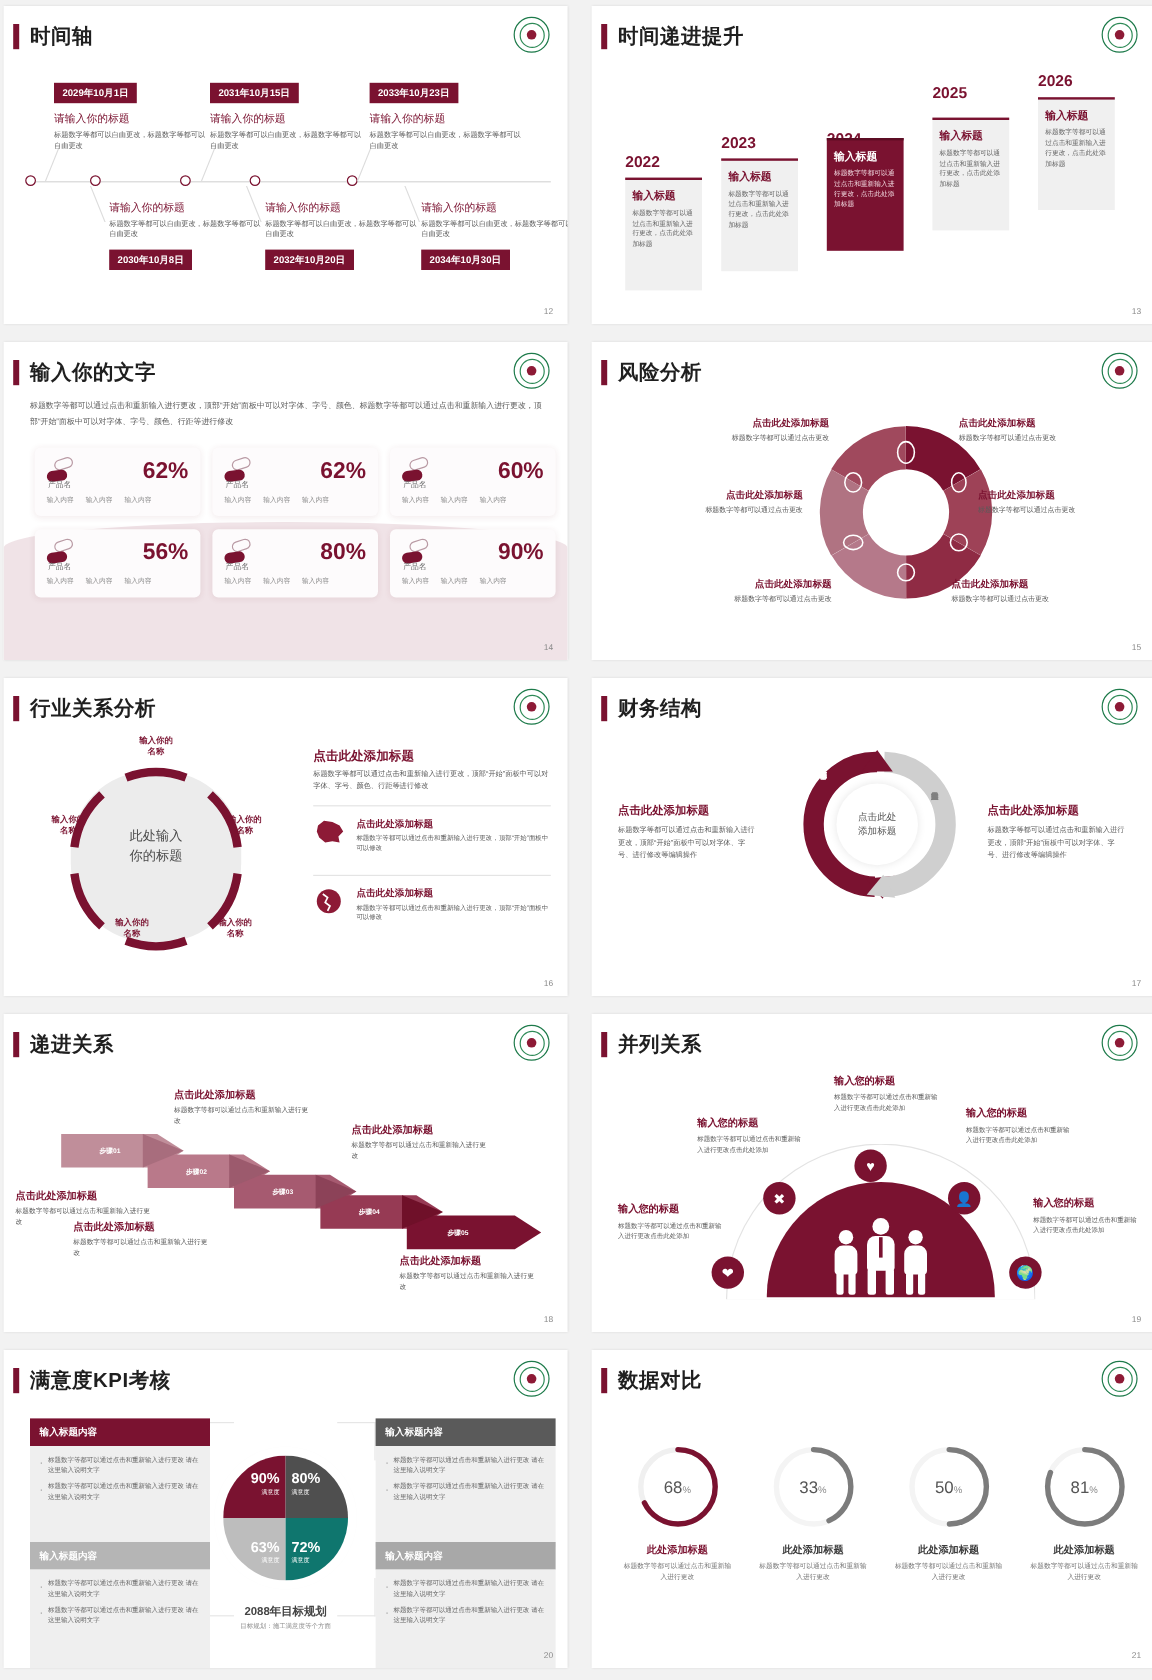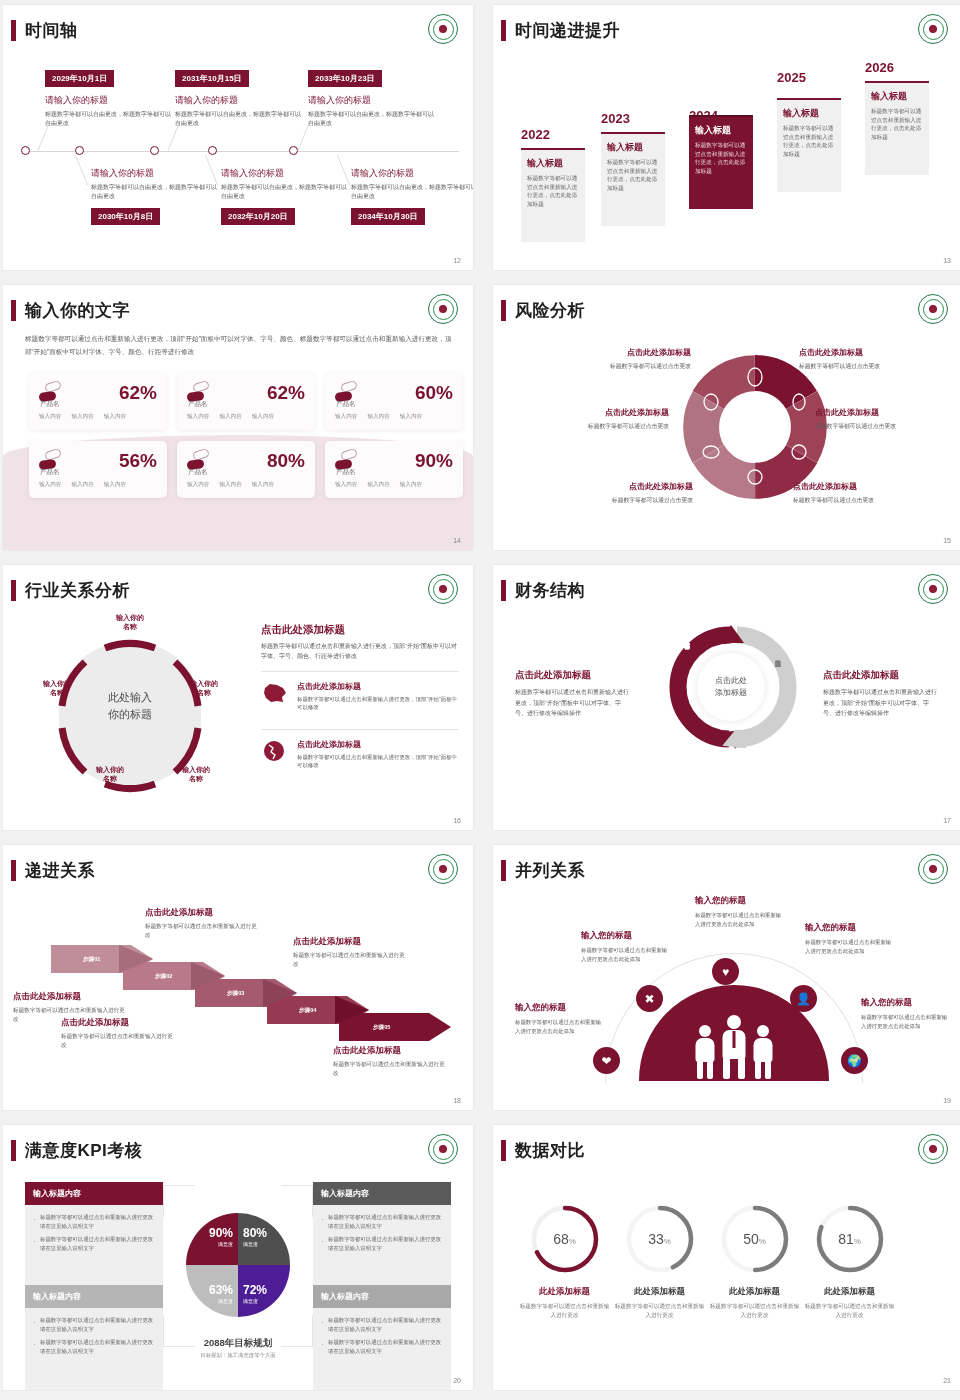--- a/index.html
+++ b/index.html
@@ -131,39 +131,39 @@
   .person .body{position:absolute;left:50%;transform:translateX(-50%);top:13px;width:19px;height:24px;border-radius:7px 7px 3px 3px;background:#fff;}
   .person .l1{position:absolute;left:4px;top:35px;width:6px;height:19px;background:#fff;border-radius:2px;}
   .person .l2{position:absolute;right:4px;top:35px;width:6px;height:19px;background:#fff;border-radius:2px;}
   .person.mid{width:30px;height:62px;}
   .person.mid .head{width:14px;height:14px;}
   .person.mid .body{top:15px;width:23px;height:29px;}
   .person.mid .l1,.person.mid .l2{top:42px;height:22px;width:7px;}
   .tie{position:absolute;left:50%;transform:translateX(-50%);top:16px;width:3px;height:17px;background:#7a1230;}
 
   
-  .kpanel { position:absolute; width:138px; }
+  .kpanel { position:absolute; width:150px; }
   .kpanel .hd { font-size:8px;font-weight:bold;color:#fff;padding:6px 8px; }
   .kpanel .bd { background:#efefef; padding:8px 8px 10px; }
   .kpanel li { font-size:5.4px;color:#666;line-height:1.6;margin-bottom:5px;list-style:none;
                padding-left:7px; position:relative;}
   .kpanel li:before{content:"·";position:absolute;left:0;top:-1px;font-size:9px;color:#999;}
   .pie { position:absolute; left:183px; top:88px; width:104px;height:104px;border-radius:50%;
          overflow:hidden; box-shadow:0 0 0 7px #fff, 0 0 9px rgba(0,0,0,.10); }
   .quad { position:absolute; width:52px;height:52px; display:flex;flex-direction:column;
           align-items:center;justify-content:center;color:#fff; }
   .quad b { font-size:12px; font-weight:bold; }
   .quad span { font-size:5px; margin-top:1px; }
   .kcap { position:absolute; left:170px; top:212px; width:130px; text-align:center; }
   .kcap h5 { font-size:9.5px; font-weight:bold; color:#444; }
   .kcap p { font-size:5.4px; color:#8b8b8b; margin-top:2px; }
   .klink { position:absolute; border:1px solid #e6e6e6; }
 
   
-  .dn-wrap { position:absolute; top:78px; display:flex; left:24px; }
+  .dn-wrap { position:absolute; top:78px; display:flex; gap:18px; left:24px; }
   .dn-item { width:95px; text-align:center; }
   .dn { width:72px;height:72px;margin:0 auto; position:relative; }
   .dn-hole { position:absolute; left:9px;top:9px;width:54px;height:54px;border-radius:50%;
              background:#fff; display:flex;align-items:center;justify-content:center; }
   .dn-hole b { font-size:14px; color:#555; font-weight:normal; }
   .dn-hole b i { font-size:8px; font-style:normal; color:#888; }
   .dn-t { font-size:8.5px;font-weight:bold;margin-top:11px;color:#3c3c3c; }
   .dn-t.red { color:#7a1230; }
   .dn-p { font-size:5.6px;color:#777;line-height:1.65;margin-top:4px; }
 </style>
@@ -732,21 +732,21 @@
       <span>满意度</span>
     </div>
     <div class="quad" style="left:52px;top:0;background:#4f4f4f;align-items:flex-start;padding-left:5px;padding-bottom:6px">
       <b>80%</b>
       <span>满意度</span>
     </div>
     <div class="quad" style="left:0;top:52px;background:#bdbdbd;align-items:flex-end;padding-right:5px;padding-top:4px">
       <b>63%</b>
       <span>满意度</span>
     </div>
-    <div class="quad" style="left:52px;top:52px;background:#4c1d95;align-items:flex-start;padding-left:5px;padding-top:4px">
+    <div class="quad" style="left:52px;top:52px;background:#0f766e;align-items:flex-start;padding-left:5px;padding-top:4px">
       <b>72%</b>
       <span>满意度</span>
     </div>
   </div>
 
   <div class="kcap">
     <h5>2088年目标规划</h5>
     <p>目标规划：施工满意度等个方面</p>
   </div>
   <div class="pg">20</div>

